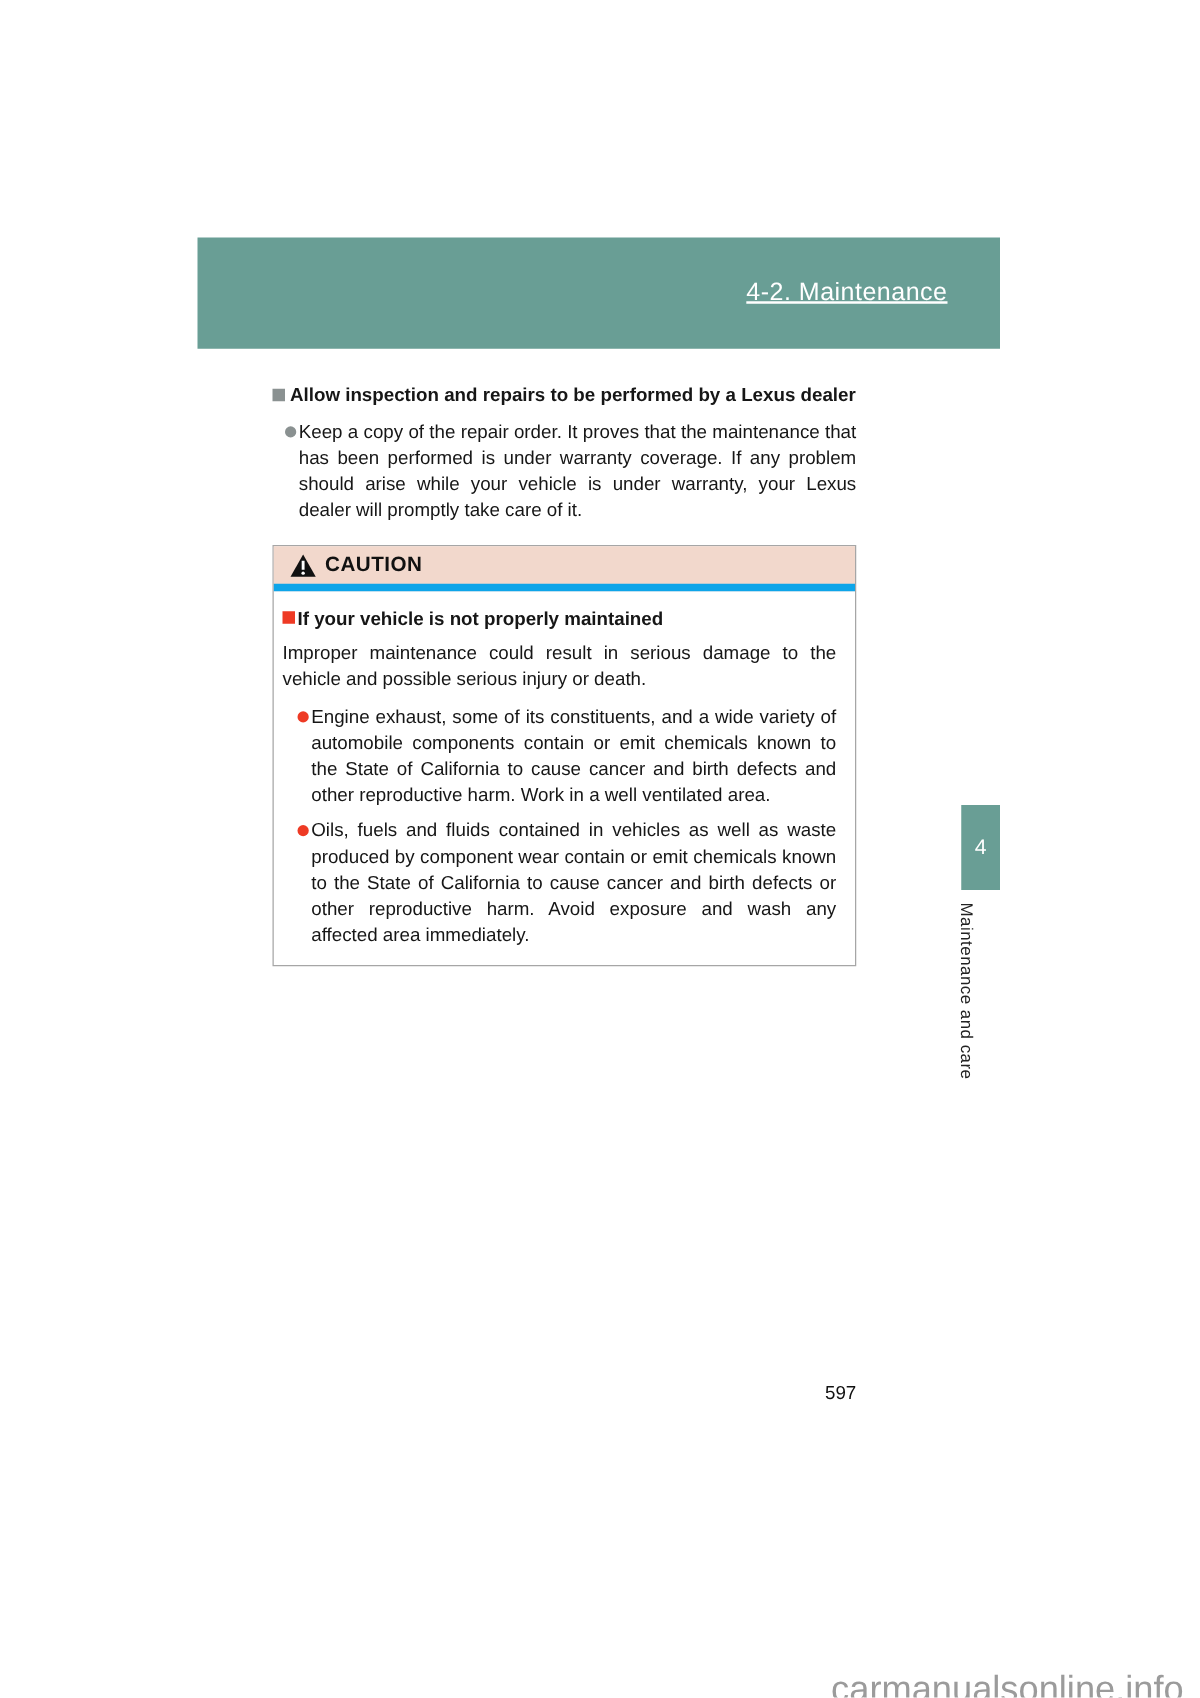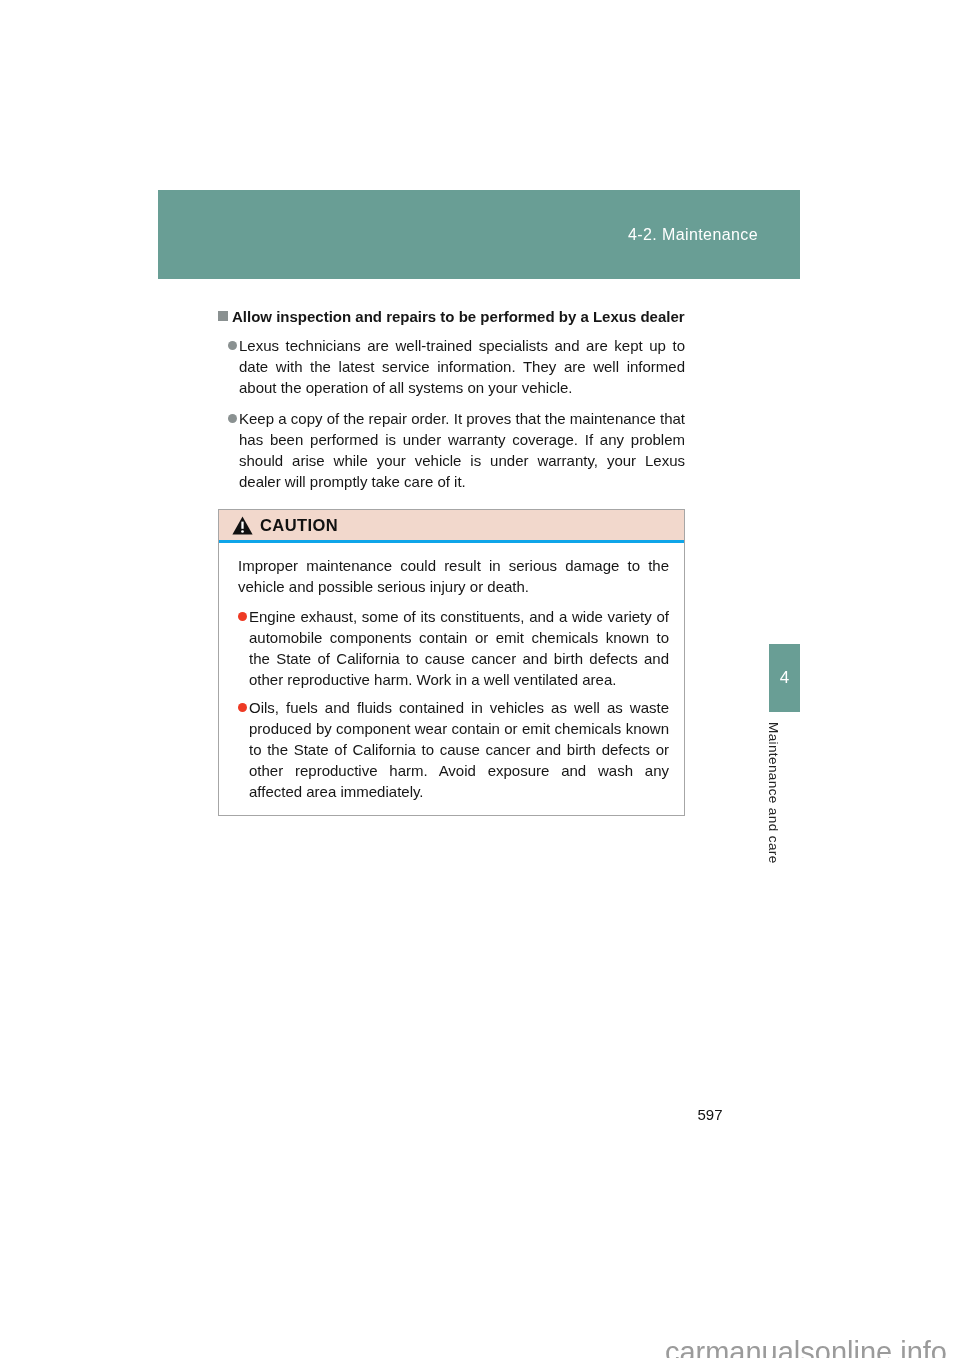--- a/index.html
+++ b/index.html
@@ -7,103 +7,103 @@
     width:960px; height:1358px; position:relative; background:#ffffff;
     font-family:"Liberation Sans", sans-serif; color:#161616; overflow:hidden;
   }
 
   
   .band {
     position:absolute; left:158px; top:190px; width:642px; height:89px;
     background:#699E95; box-sizing:border-box;
     display:flex; align-items:center; justify-content:flex-end; padding-right:42px;
   }
-  .band-title { color:#ffffff; font-size:16px; letter-spacing:0.4px; }
+  .band-title { color:#ffffff; font-size:20px; letter-spacing:0.4px;text-decoration:underline; }
 
   
   .content {
     position:absolute; left:218px; top:306px; width:467px;
     font-size:15px; line-height:21px; box-sizing:border-box;
   }
 
   .sec-heading { position:relative; padding-left:14px; font-weight:bold; margin-bottom:8px; }
   .sq { position:absolute; left:0; top:5px; width:10px; height:10px; background:#8A9191; }
 
   .bullet { position:relative; padding-left:21px; text-align:justify; margin-bottom:10px; }
   .dot { position:absolute; left:10px; top:6px; width:9px; height:9px; border-radius:50%; background:#8A9191; }
 
   
   .caution { margin-top:17px; border:1px solid #A6A6A6; }
   .caution-head {
-    background:#F2D8CC; border-bottom:3px solid #0ea5e9; height:30px;
+    background:#F2D8CC; border-bottom:6px solid #0ea5e9; height:30px;
     display:flex; align-items:center; padding-left:13px; gap:7px;
   }
   .caution-title { font-weight:bold; font-size:16.5px; letter-spacing:0.4px; color:#111; }
   .warn-icon { display:flex; }
 
   .caution-body { padding:12px 15px 11px 7px; }
   .note-heading { position:relative; padding-left:12px; font-weight:bold; margin-bottom:6px; }
   .rsq { position:absolute; left:0; top:4px; width:10px; height:10px; background:#EE3A24; }
-  .note-para { margin-left:12px; text-align:justify; margin-bottom:9px; }
+  .note-para { text-align:justify; margin-bottom:9px; }
   .note-bullet { position:relative; margin-left:12px; padding-left:11px; text-align:justify; margin-bottom:7px; }
   .note-bullet:last-child { margin-bottom:2px; }
   .rdot { position:absolute; left:0; top:6px; width:9px; height:9px; border-radius:50%; background:#EE3A24; }
 
   
   .tab4 {
     position:absolute; left:769px; top:644px; width:31px; height:68px;
     background:#699E95; color:#ffffff; display:flex; align-items:center; justify-content:center;
     font-size:17px;
   }
   .side-label {
     position:absolute; left:766px; top:722px; writing-mode:vertical-rl;
     font-size:13.5px; color:#222222; letter-spacing:0.4px;
   }
 
-  .page-num { position:absolute; left:660px; top:1106px; width:100px; text-align:center; font-size:15px; color:#111; }
+  .page-num { position:absolute; left:660px; top:1106px; width:100px; text-align:left; font-size:15px; color:#111; }
   .watermark { position:absolute; right:13px; top:1324px; font-size:29px; color:#9B9B9B;margin-top:12px; }
 </style>
 </head>
 <body>
 
 <div class="band">
   <span class="band-title">4-2. Maintenance</span>
 </div>
 
 <div class="content">
 
   <div class="sec-heading">
     <span class="sq"></span>
     <span>Allow inspection and repairs to be performed by a Lexus dealer</span>
   </div>
 
-  <div class="bullet">
-    <span class="dot"></span>
-    <span>Lexus technicians are well-trained specialists and are kept up to date with the latest service information. They are well informed about the operation of all systems on your vehicle.</span>
-  </div>
 
   <div class="bullet">
     <span class="dot"></span>
     <span>Keep a copy of the repair order. It proves that the maintenance that has been performed is under warranty coverage. If any problem should arise while your vehicle is under warranty, your Lexus dealer will promptly take care of it.</span>
   </div>
 
   <div class="caution">
     <div class="caution-head">
       <span class="warn-icon">
         <svg width="21" height="19" viewBox="0 0 21 19" aria-hidden="true">
           <path d="M10.5 0.6 L20.6 18.4 H0.4 Z" fill="#111111"></path>
           <rect x="9.35" y="5.6" width="2.3" height="7.2" fill="#ffffff"></rect>
           <circle cx="10.5" cy="15.5" r="1.35" fill="#ffffff"></circle>
         </svg>
       </span>
       <span class="caution-title">CAUTION</span>
     </div>
 
     <div class="caution-body">
 
+      <div class="note-heading">
+        <span class="rsq"></span>
+        <span>If your vehicle is not properly maintained</span>
+      </div>
       <div class="note-para">Improper maintenance could result in serious damage to the vehicle and possible serious injury or death.</div>
 
 
       <div class="note-bullet">
         <span class="rdot"></span>
         <span>Engine exhaust, some of its constituents, and a wide variety of automobile components contain or emit chemicals known to the State of California to cause cancer and birth defects and other reproductive harm. Work in a well ventilated area.</span>
       </div>
 
       <div class="note-bullet">
         <span class="rdot"></span>

